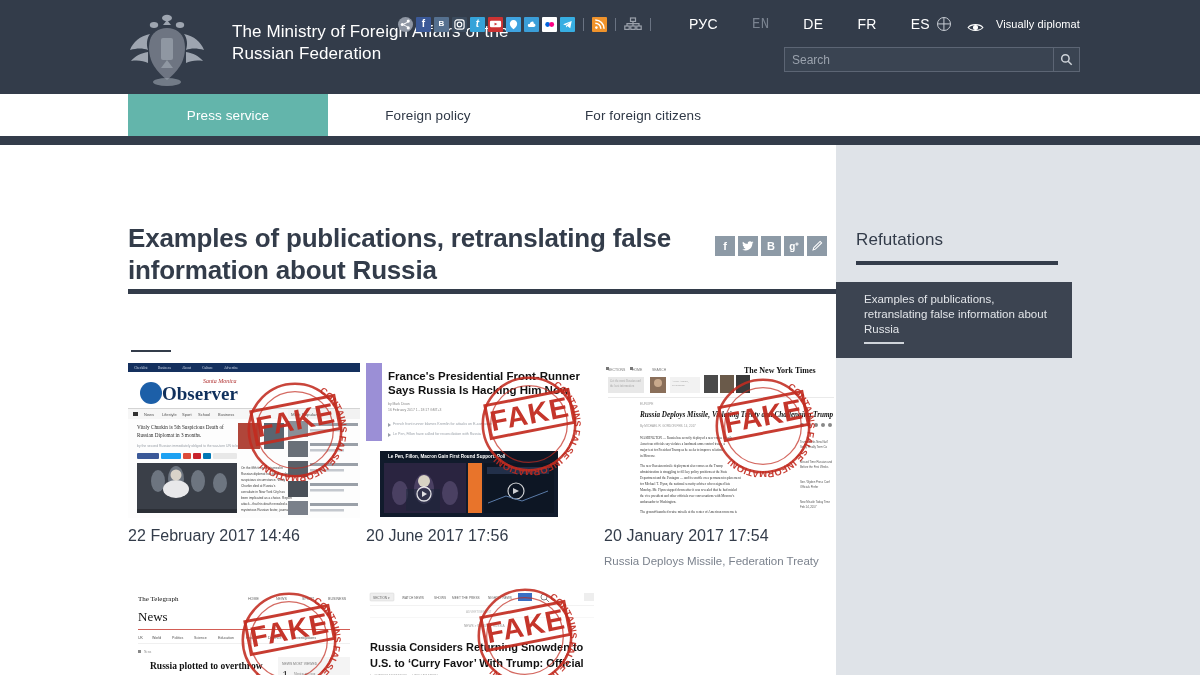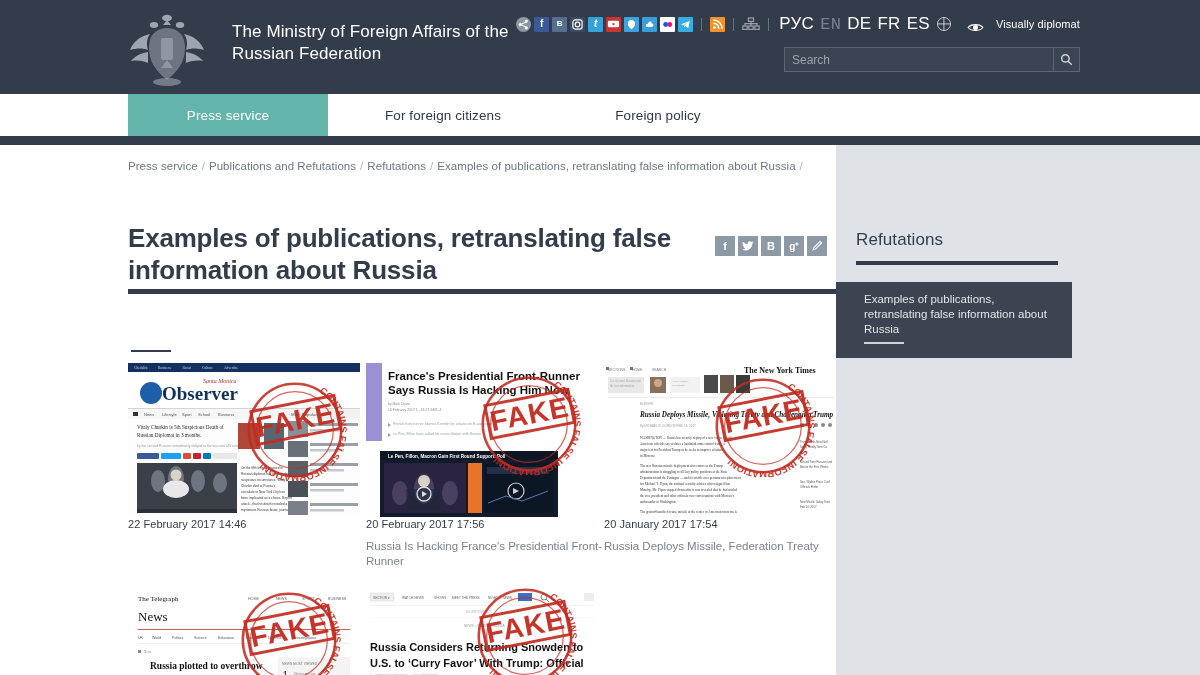--- a/index.html
+++ b/index.html
@@ -47,21 +47,21 @@
   .sicon.ps { background: #3fa3e0; }
   .sicon.sc { background: #3b9ed8; }
   .sicon.fl { background: #ffffff; position: relative; }
   .sicon.tg { background: #37aee2; }
   .sep { width: 1px; height: 13px; background: #6a7382; margin: 0 5px; }
   .sicon.rss { background: #f0932b; font-size: 9px; }
   .sitemap {
     width: 18px; height: 14px; position: relative; opacity: .72;
   }
   .langs { display: flex; align-items: center; gap: 6px; margin-left: 2px; }
-  .langs span { font-size: 17px; color: #ffffff; letter-spacing: .3px; }
+  .langs span { font-size: 14px; color: #ffffff; letter-spacing: .3px; margin-left: 28px; }
   .langs span.dim { color: #79828f; font-family: Liberation Mono, monospace; }
   .globe {
     width: 14px; height: 14px; border: 1.4px solid #c7ccd3; border-radius: 50%;
     margin-left: 4px; position: relative;
   }
   .globe:before {
     content: ""; position: absolute; left: 50%; top: 0; width: 1.2px; height: 100%;
     background: #c7ccd3; transform: translateX(-50%);
   }
   .globe:after {
@@ -153,21 +153,21 @@
   .cards {
     position: absolute; left: 128px; top: 363px; width: 720px;
     display: flex; flex-wrap: wrap; gap: 0px;
   }
   .card { width: 238px; margin-bottom: 18px; }
   .card .thumb {
     width: 232px; height: 155px; overflow: hidden; position: relative;
     background: #ffffff; cursor: pointer;
   }
   .card .date {
-    font-size: 11px; color: #333c4a; letter-spacing: .05px;
+    margin-top: 9px; font-size: 16px; color: #333c4a; letter-spacing: .05px;
   }
   .card .headline {
     margin-top: 9px; font-size: 11.5px; line-height: 15px; color: #7b828d;
     cursor: pointer;
   }
 
   
   .sb-title {
     position: absolute; left: 856px; top: 230px;
     font-size: 17px; color: #333c4a; letter-spacing: .1px;
@@ -323,31 +323,28 @@
               <path d="M8.8 8.8 L12.6 12.6"></path>
             </g>
           </svg>
       </div>
     </div>
   </div>
 
   <div class="nav">
     <div class="spacer"></div>
     <div class="navitem w2 active">Press service</div>
+    <div class="navitem w3">Foreign policy</div>
     <div class="navitem w4">For foreign citizens</div>
-    <div class="navitem w3">Foreign policy</div>
   </div>
   <div class="navrule"></div>
 
   <div class="content"></div>
   <div class="sidebar"></div>
 
-  <div class="breadcrumb">
-    <a>Press service</a><span class="sl">/</span><a>Publications and Refutations</a><span class="sl">/</span><a>Refutations</a><span class="sl">/</span><a>Examples of publications, retranslating false information about Russia</a><span class="sl">/</span>
-  </div>
 
   <h1 class="title">Examples of publications, retranslating false information about Russia</h1>
 
   <div class="share-row">
     <div class="share-btn">f</div>
     <div class="share-btn">
       <svg width="12" height="10" viewBox="0 0 14 12">
           <path d="M13.6 1.6 a5.5 5.5 0 0 1-1.6.45 2.8 2.8 0 0 0 1.22-1.55 5.6 5.6 0 0 1-1.77.68 2.78 2.78 0 0 0-4.74 2.54A7.9 7.9 0 0 1 0.95 0.8 2.78 2.78 0 0 0 1.8 4.5 2.75 2.75 0 0 1 0.55 4.16v0.03a2.78 2.78 0 0 0 2.23 2.73 2.8 2.8 0 0 1-1.26 0.05 2.78 2.78 0 0 0 2.6 1.93A5.58 5.58 0 0 1 0 10.05a7.87 7.87 0 0 0 4.27 1.25c5.12 0 7.92-4.24 7.92-7.92l-0.01-0.36a5.65 5.65 0 0 0 1.42-1.42z" fill="#fff"></path>
         </svg>
     </div>
@@ -517,22 +514,21 @@
             <text font-family="Liberation Sans, sans-serif" font-size="9.5" font-weight="bold" fill="#c22b20" opacity="0.9">
               <textPath href="#ring2" startOffset="34%">CONTAINS FALSE INFORMATION!</textPath>
             </text>
             <g transform="rotate(-11 60 52)">
               <rect x="18" y="33" width="86" height="34" fill="none" stroke="#c22b20" stroke-width="3" opacity="0.92"></rect>
               <text x="61" y="60" text-anchor="middle" font-family="Liberation Sans, sans-serif" font-size="29" font-weight="bold" fill="#c22b20" opacity="0.95" letter-spacing="1">FAKE</text>
             </g>
           </svg>
         </div>
       </div>
-      <div class="date">20 February 2017 17:56</div>
-      <div class="headline">Russia Is Hacking France's Presidential Front-Runner</div>
+      <div class="date">20 June 2017 17:56</div>
     </div>
 
     <div class="card">
       <div class="thumb">
         <svg class="mock" viewBox="0 0 232 155" preserveAspectRatio="none">
           <rect width="232" height="155" fill="#ffffff"></rect>
           <g fill="#777" font-size="3.4" font-family="Liberation Sans, sans-serif">
             <text x="4" y="8">SECTIONS</text>
               <text x="28" y="8">HOME</text>
               <text x="48" y="8">SEARCH</text>

